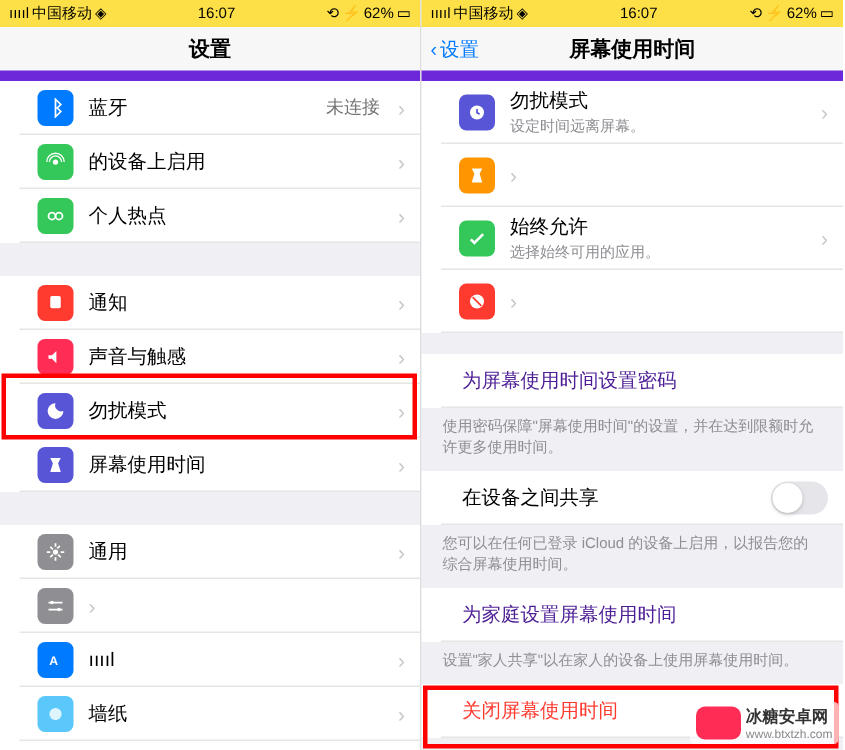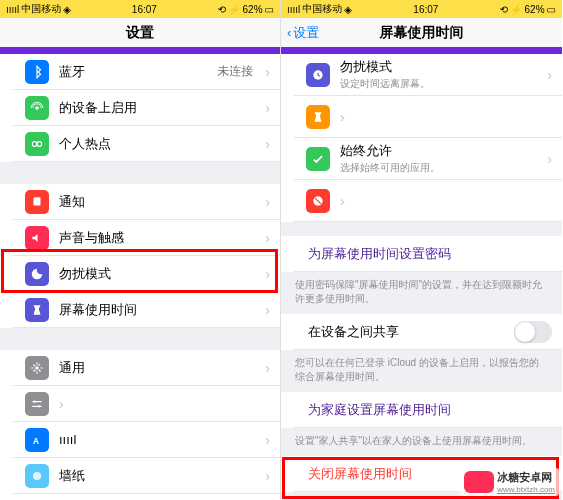--- a/index.html
+++ b/index.html
@@ -25,21 +25,21 @@
 .row .chev { color: #c7c7cc; font-size: 14px; }
 .row.link .label { color: #4c1d95; font-size: 13px; }
 .row.red .label { color: #ff3b30; font-size: 13px; }
 .row.multi { min-height: 42px; }
 .footer-note { font-size: 10px; color: #8e8e93; padding: 6px 14px 8px; line-height: 1.4; }
 .toggle { width: 38px; height: 22px; border-radius: 11px; background: #e5e5ea; position: relative; }
 .toggle .knob { width: 20px; height: 20px; border-radius: 10px; background: #fff; position: absolute; top: 1px; left: 1px; box-shadow: 0 1px 3px rgba(0,0,0,.2); }
 .hl-red { position: absolute; border: 3px solid #ff0000; pointer-events: none; }
 .watermark { position: absolute; right: 4px; bottom: 4px; display: flex; align-items: center; gap: 3px; font-size: 11px; font-weight: bold; color: #333; background: rgba(255,255,255,0.7); padding: 2px 4px; border-radius: 3px; pointer-events: none; }
 .watermark .wm-icon { width: 30px; height: 22px; background: #ff2d55; border-radius: 6px; position: relative; }
-.watermark .wm-url { font-size: 8px; color: #888; display: block; font-weight: normal; text-decoration: underline; }
+.watermark .wm-url { font-size: 8px; color: #888; display: block; font-weight: normal; }
 .scroll { overflow-y: hidden; flex: 1; }
 </style>
 </head>
 <body>
 
 <div class="screen left">
   <div class="statusbar">
     <div class="sb-left">
         <span>ııııl</span>
         <span>中国移动</span>

